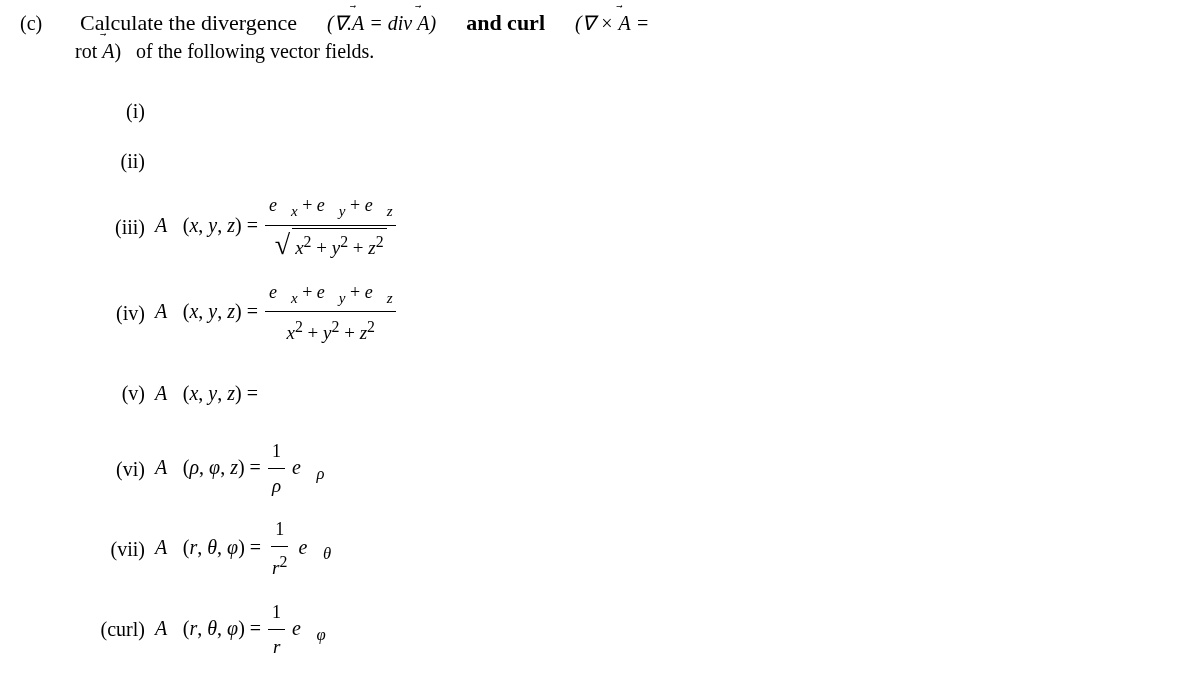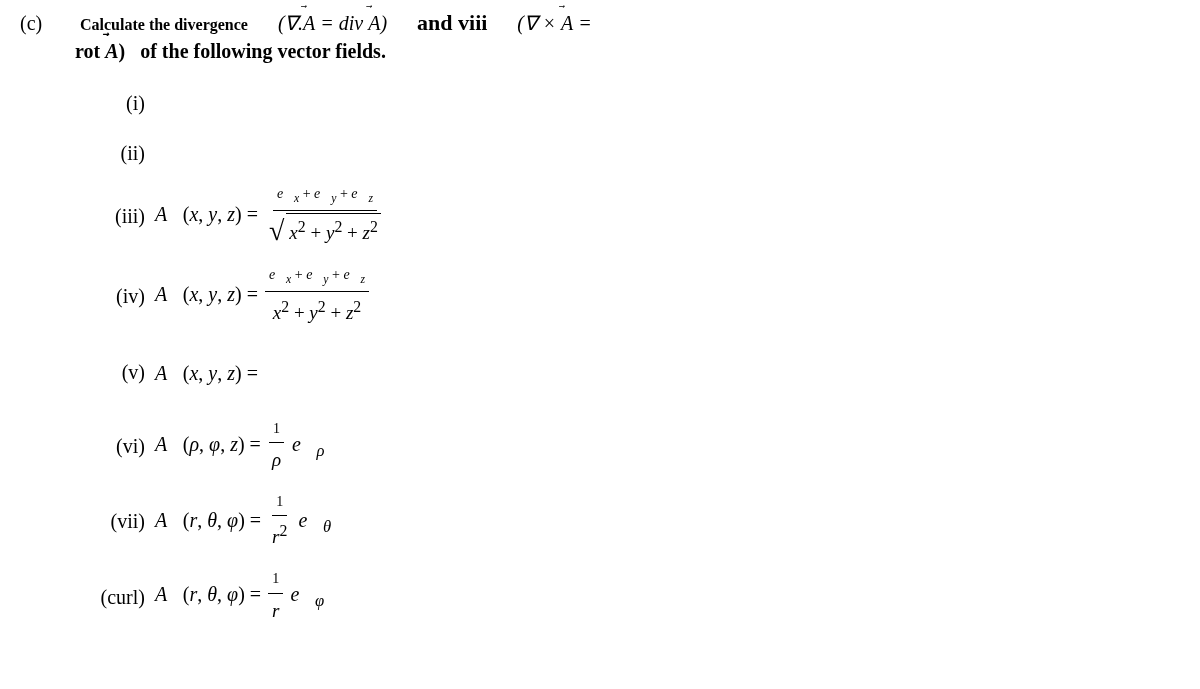--- a/index.html
+++ b/index.html
@@ -27,36 +27,35 @@
       align-items: baseline;
       gap: 30px;
       margin-bottom: 4px;
     }
     .part-label {
       font-size: 20px;
       font-weight: normal;
       min-width: 30px;
     }
     .header-title {
-      font-size: 16px;
-      font-weight: bold;
+      font-size: 22px;
+      font-weight: normal;
     }
     .header-math {
       font-size: 20px;
       font-style: italic;
     }
     .header-andcurl {
       font-size: 22px;
       font-weight: bold;
     }
     .second-line {
       margin-left: 55px;
-      margin-bottom: 20px;
-      font-size: 20px;
-      font-weight: bold;
+      margin-bottom: 28px;
+      font-size: 20px;
     }
     .problems-container {
       margin-left: 60px;
     }
     .problem-row {
       display: flex;
       align-items: center;
       margin-bottom: 10px;
       min-height: 40px;
     }
@@ -73,21 +72,21 @@
       display: inline-flex;
       flex-direction: column;
       align-items: center;
       vertical-align: middle;
       margin: 0 2px;
     }
     .fraction .numerator {
       border-bottom: 1.5px solid #000;
       padding: 0 4px 2px 4px;
       text-align: center;
-      font-size: 14px;
+      font-size: 18px;
     }
     .fraction .denominator {
       padding: 2px 4px 0 4px;
       text-align: center;
       font-size: 19px;
     }
     
     .math-content {
       font-size: 20px;
       line-height: 1.6;
@@ -118,21 +117,21 @@
 <body>
 
 <div class="page-container">
 
   <div class="header-line">
     <span class="part-label">(c)</span>
     <span class="header-title">Calculate the divergence</span>
     <span class="header-math">
       (∇.<span style="position:relative;display:inline-block;"><em>A</em><span style="position:absolute;top:-8px;left:2px;font-size:13px;line-height:1;">⃗</span></span> = div <span style="position:relative;display:inline-block;"><em>A</em><span style="position:absolute;top:-8px;left:2px;font-size:13px;line-height:1;">⃗</span></span>)
     </span>
-    <span class="header-andcurl">and viii</span>
+    <span class="header-andcurl">and curl</span>
     <span class="header-math">
       (∇ × <span style="position:relative;display:inline-block;"><em>A</em><span style="position:absolute;top:-8px;left:2px;font-size:13px;line-height:1;">⃗</span></span> =
     </span>
   </div>
 
   <div class="second-line">
     rot&nbsp;<span style="position:relative;display:inline-block;font-style:italic;"><em>A</em><span style="position:absolute;top:-8px;left:2px;font-size:13px;line-height:1;">⃗</span></span>)&nbsp;&nbsp; of the following vector fields.
   </div>
 
   <div class="problems-container">

